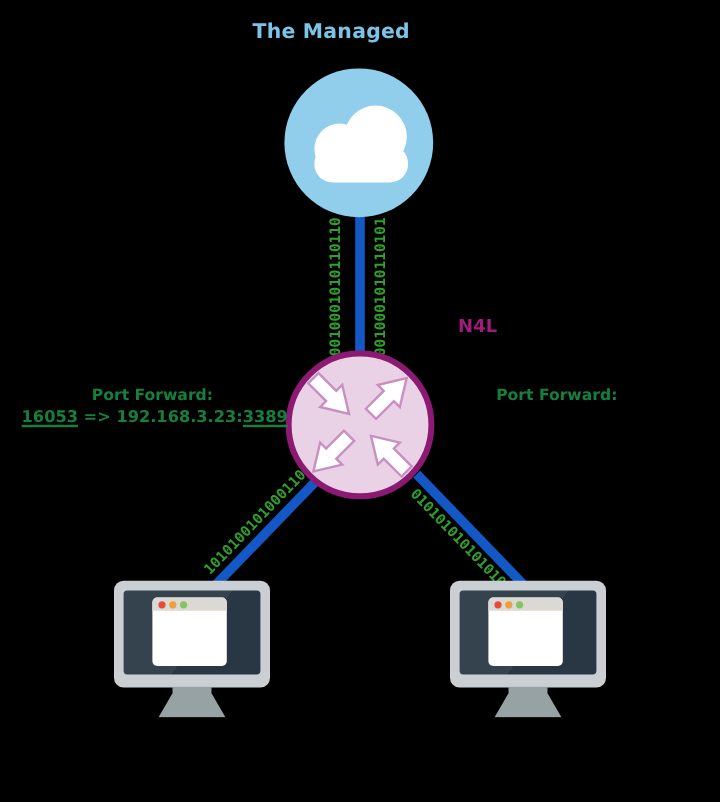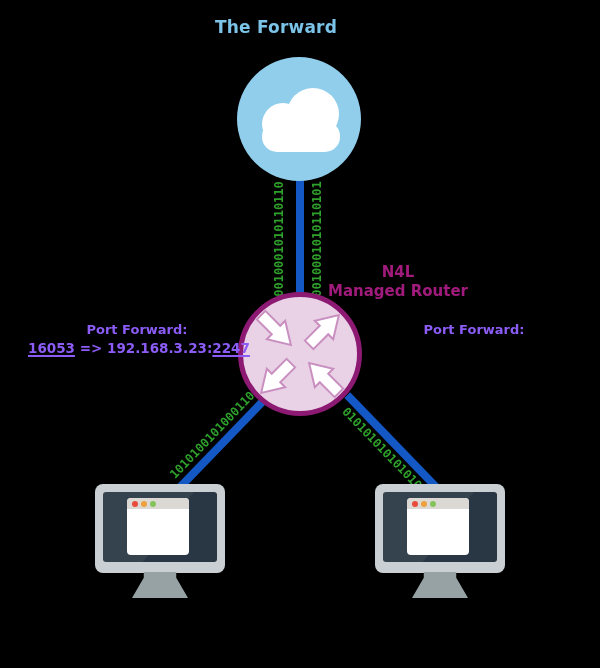--- a/index.html
+++ b/index.html
@@ -10,21 +10,21 @@
 
   
   .internet-label {
     position:absolute; left:0; top:17px; width:552px; text-align:center;
     color:#7CC3E8; font-size:17px; font-weight:bold; letter-spacing:.2px;
   }
   .router-label {
     position:absolute; left:312px; top:263px; width:172px; text-align:center;
     color:#A01B7B; font-size:15px; line-height:19px; font-weight:bold;
   }
-  .pf { position:absolute; color:#8b5cf6; font-weight:bold; text-align:center; white-space:nowrap;margin-left:10px; }
+  .pf { position:absolute; color:#15803d; font-weight:bold; text-align:center; white-space:nowrap; }
   .pf-title { font-size:13px; }
   .pf-map { font-size:13.5px; margin-top:3px; }
   #pf-left  { left:18px;  top:322px; width:218px; }
   #pf-right { left:368px; top:322px; width:192px; }
   .u { text-decoration:underline; text-decoration-thickness:2px; text-underline-offset:2px; }
 
   
   .link-bar { position:absolute; background:#1358C5; }
   #vlink-bar { left:296px; top:177px; width:8px; height:124px; }
   .bits {
@@ -87,21 +87,21 @@
     position:absolute; left:37px; top:88px; width:56px; height:26px;
     background:#97A2A5;
     clip-path:polygon(21% 0,79% 0,79% 22%,100% 100%,0 100%,21% 22%);
   }
 </style>
 </head>
 <body>
 
 <div id="stage">
 
-  <div class="internet-label">The Forward</div>
+  <div class="internet-label">The Managed</div>
 
   <div class="link-bar" id="vlink-bar"></div>
   <div class="bits vbits" id="vbits-left">0010001010110110</div>
   <div class="bits vbits" id="vbits-right">0010001010110101</div>
 
   <div class="diag" id="diag-left">
     <span class="bits bits-row">1010100101000110</span>
     <div class="diag-bar"></div>
   </div>
 
@@ -136,26 +136,25 @@
           <g transform="translate(81 81) rotate(-135)">
             <polygon points="-21,-6 0,-6 0,-13 21,0 0,13 0,6 -21,6"></polygon>
           </g>
         </g>
       </svg>
     </span>
   </div>
 
   <div class="router-label">
     <div>N4L</div>
-    <div>Managed Router</div>
   </div>
 
   <div class="pf" id="pf-left">
     <div class="pf-title">Port Forward:</div>
-    <div class="pf-map"><span class="u">16053</span><span> =&gt; 192.168.3.23:</span><span class="u">2247</span></div>
+    <div class="pf-map"><span class="u">16053</span><span> =&gt; 192.168.3.23:</span><span class="u">3389</span></div>
   </div>
 
   <div class="pf" id="pf-right">
     <div class="pf-title">Port Forward:</div>
   </div>
 
   <div class="monitor" id="monitor-left">
     <div class="m-frame">
       <div class="m-screen"></div>
       <div class="m-window">

